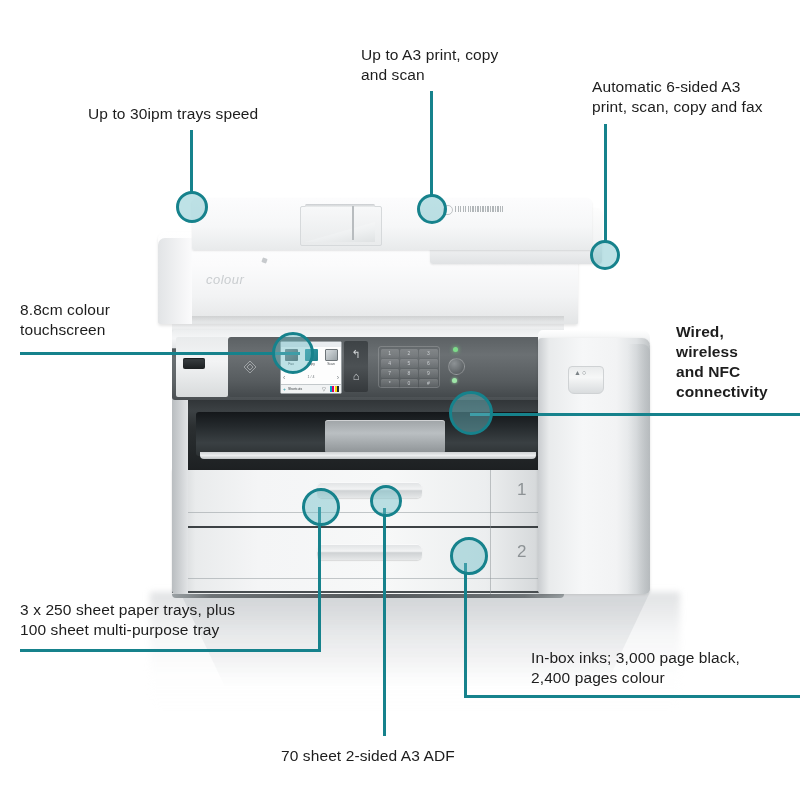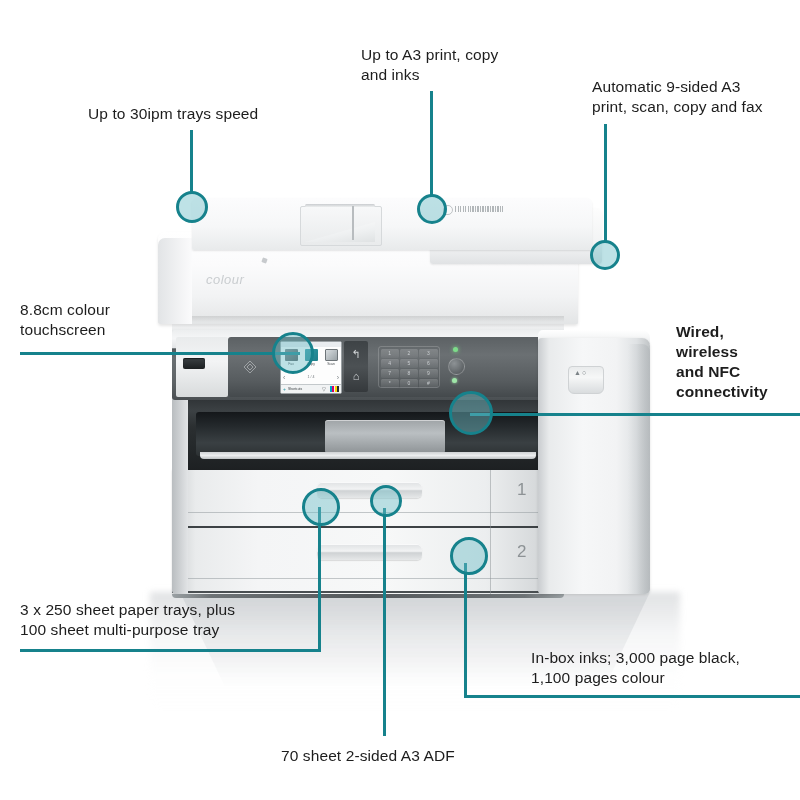--- a/index.html
+++ b/index.html
@@ -409,44 +409,44 @@
     <div class="inktower-bevel"></div>
     <div class="ink-door"></div>
     <div class="ink-door-icon">▲○</div>
   </div>
 
   <div id="callout-layer">
       <div class="callout" style="left: 88px; top: 104px;">Up to 30ipm trays speed</div>
       <div class="vline" style="left: 190px; top: 130px; height: 62px; background: rgb(22, 130, 140);"></div>
       <div class="marker" style="left: 176px; top: 191px; width: 32px; height: 32px; border-color: rgb(22, 130, 140);"></div>
       <div class="callout" style="left: 361px; top: 45px;">Up to A3 print, copy
-and inks</div>
+and scan</div>
       <div class="vline" style="left: 430px; top: 91px; height: 105px; background: rgb(22, 130, 140);"></div>
       <div class="marker" style="left: 417px; top: 194px; width: 30px; height: 30px; border-color: rgb(22, 130, 140);"></div>
-      <div class="callout" style="left: 592px; top: 77px;">Automatic 9-sided A3
+      <div class="callout" style="left: 592px; top: 77px;">Automatic 6-sided A3
 print, scan, copy and fax</div>
       <div class="vline" style="left: 604px; top: 124px; height: 118px; background: rgb(22, 130, 140);"></div>
       <div class="marker" style="left: 590px; top: 240px; width: 30px; height: 30px; border-color: rgb(22, 130, 140);"></div>
       <div class="callout" style="left: 20px; top: 300px;">8.8cm colour
 touchscreen</div>
       <div class="hline" style="left: 20px; top: 352px; width: 280px; background: rgb(22, 130, 140);"></div>
       <div class="marker" style="left: 272px; top: 332px; width: 42px; height: 42px; border-color: rgb(22, 130, 140);"></div>
       <div class="callout" style="left: 676px; top: 322px; font-weight: bold;">Wired,
 wireless
 and NFC
 connectivity</div>
       <div class="hline" style="left: 470px; top: 413px; width: 330px; background: rgb(22, 130, 140);"></div>
       <div class="marker" style="left: 449px; top: 391px; width: 44px; height: 44px; border-color: rgb(22, 130, 140);"></div>
       <div class="callout" style="left: 20px; top: 600px;">3 x 250 sheet paper trays, plus
 100 sheet multi-purpose tray</div>
       <div class="hline" style="left: 20px; top: 649px; width: 298px; background: rgb(22, 130, 140);"></div>
       <div class="vline" style="left: 318px; top: 507px; height: 145px; background: rgb(22, 130, 140);"></div>
       <div class="marker" style="left: 302px; top: 488px; width: 38px; height: 38px; border-color: rgb(22, 130, 140);"></div>
       <div class="callout" style="left: 531px; top: 648px;">In-box inks; 3,000 page black,
-1,100 pages colour</div>
+2,400 pages colour</div>
       <div class="hline" style="left: 464px; top: 695px; width: 336px; background: rgb(22, 130, 140);"></div>
       <div class="vline" style="left: 464px; top: 563px; height: 135px; background: rgb(22, 130, 140);"></div>
       <div class="marker" style="left: 450px; top: 537px; width: 38px; height: 38px; border-color: rgb(22, 130, 140);"></div>
       <div class="callout" style="left: 281px; top: 746px;">70 sheet 2-sided A3 ADF</div>
       <div class="vline" style="left: 383px; top: 508px; height: 228px; background: rgb(22, 130, 140);"></div>
       <div class="marker" style="left: 370px; top: 485px; width: 32px; height: 32px; border-color: rgb(22, 130, 140);"></div>
     </div>
 
 </div>
 

